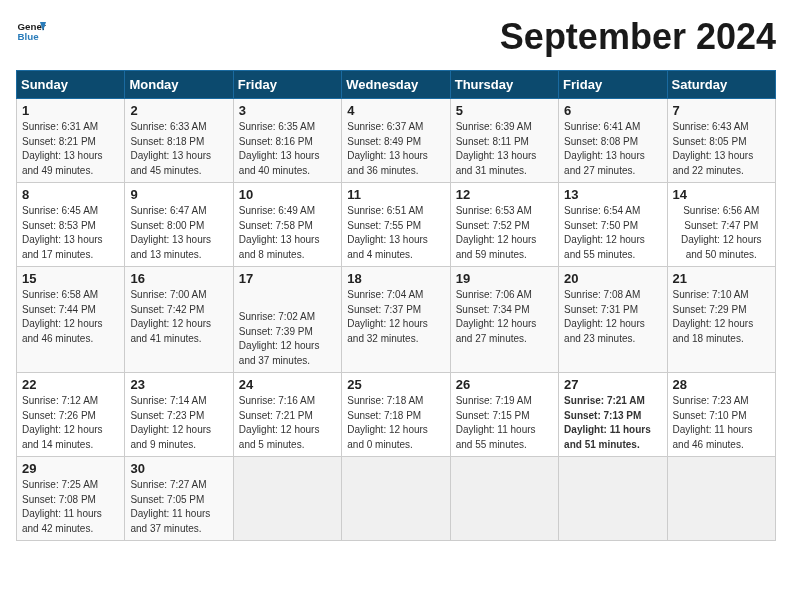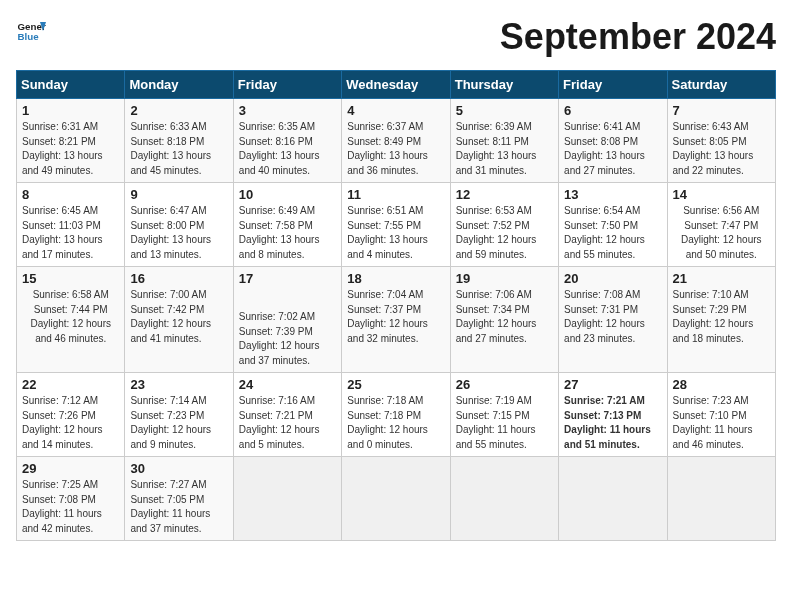--- a/index.html
+++ b/index.html
@@ -158,21 +158,21 @@
           <div class="day-detail" style="white-space: pre-line;">Sunrise: 6:43 AM
 Sunset: 8:05 PM
 Daylight: 13 hours
 and 22 minutes.</div>
         </td>
       </tr>
       <tr>
         <td>
           <span class="day-num">8</span>
           <div class="day-detail" style="white-space: pre-line;">Sunrise: 6:45 AM
-Sunset: 11:03 PM
+Sunset: 8:53 PM
 Daylight: 13 hours
 and 17 minutes.</div>
         </td>
         <td>
           <span class="day-num">9</span>
           <div class="day-detail" style="white-space: pre-line;">Sunrise: 6:47 AM
 Sunset: 8:00 PM
 Daylight: 13 hours
 and 13 minutes.</div>
         </td>
@@ -208,21 +208,21 @@
           <span class="day-num">14</span>
           <div class="day-detail" style="white-space: pre-line; text-align: center;">Sunrise: 6:56 AM
 Sunset: 7:47 PM
 Daylight: 12 hours
 and 50 minutes.</div>
         </td>
       </tr>
       <tr>
         <td>
           <span class="day-num">15</span>
-          <div class="day-detail" style="white-space: pre-line; text-align: center;">Sunrise: 6:58 AM
+          <div class="day-detail" style="white-space: pre-line;">Sunrise: 6:58 AM
 Sunset: 7:44 PM
 Daylight: 12 hours
 and 46 minutes.</div>
         </td>
         <td>
           <span class="day-num">16</span>
           <div class="day-detail" style="white-space: pre-line;">Sunrise: 7:00 AM
 Sunset: 7:42 PM
 Daylight: 12 hours
 and 41 minutes.</div>

